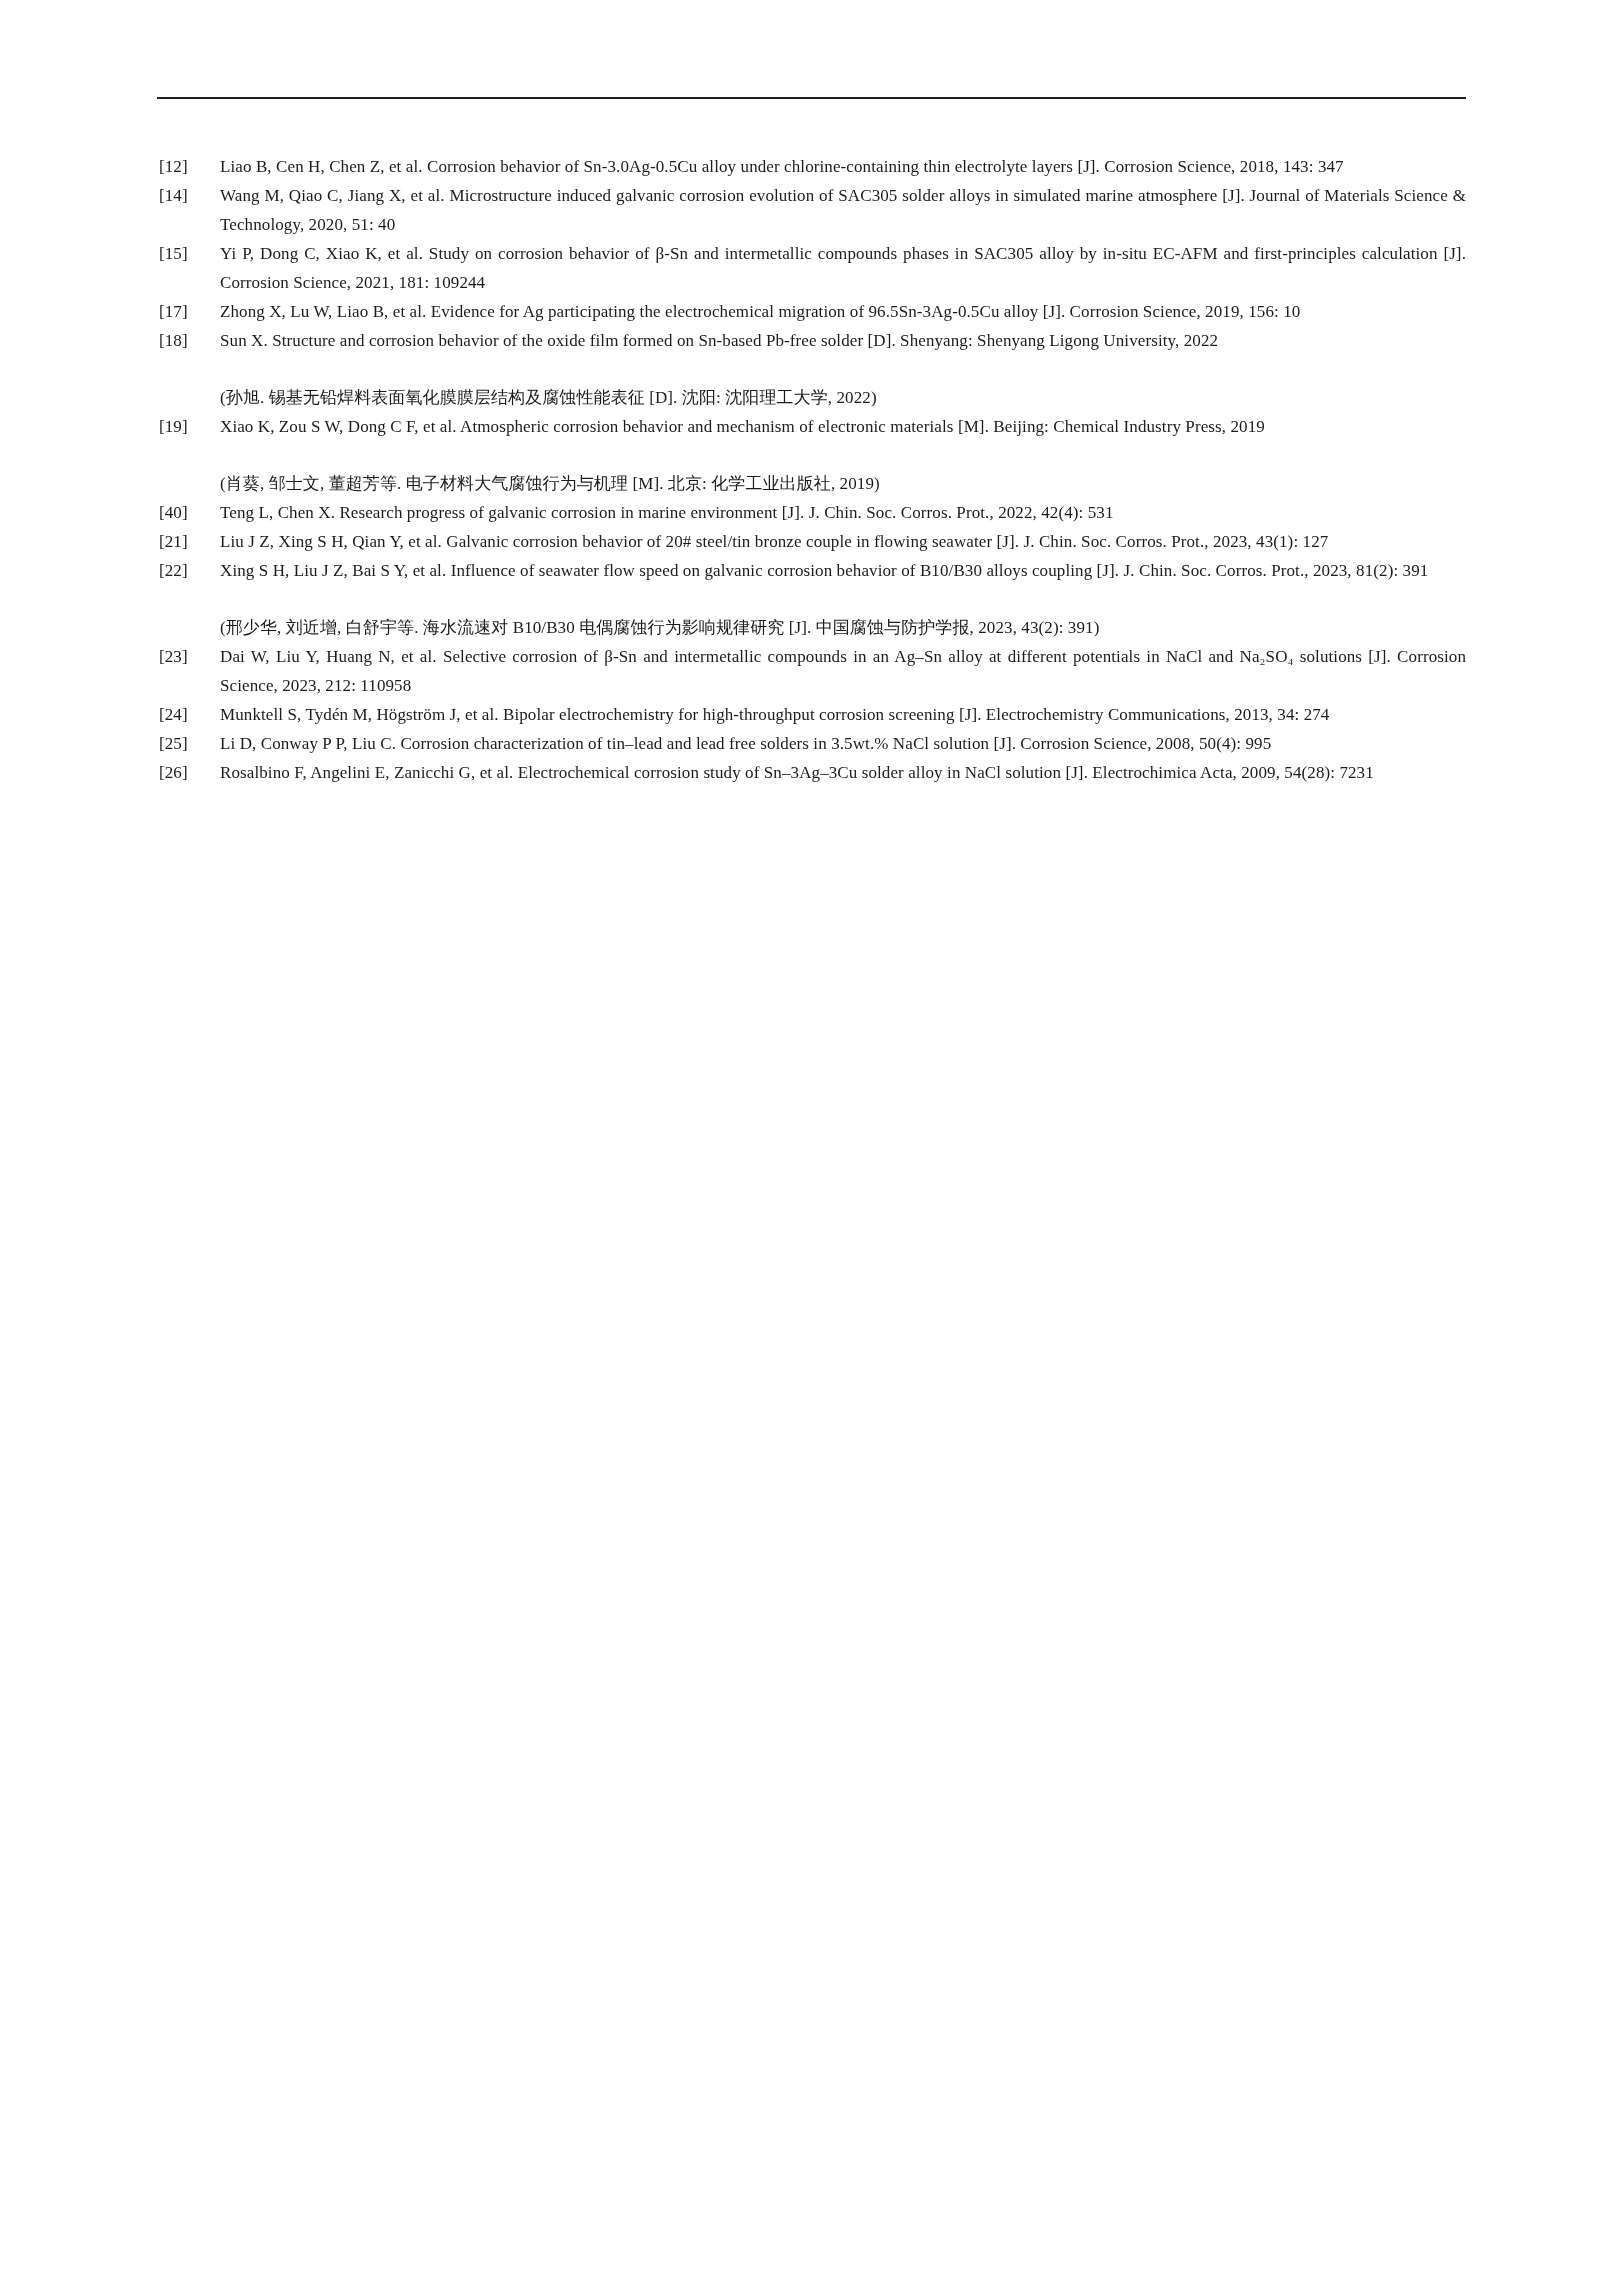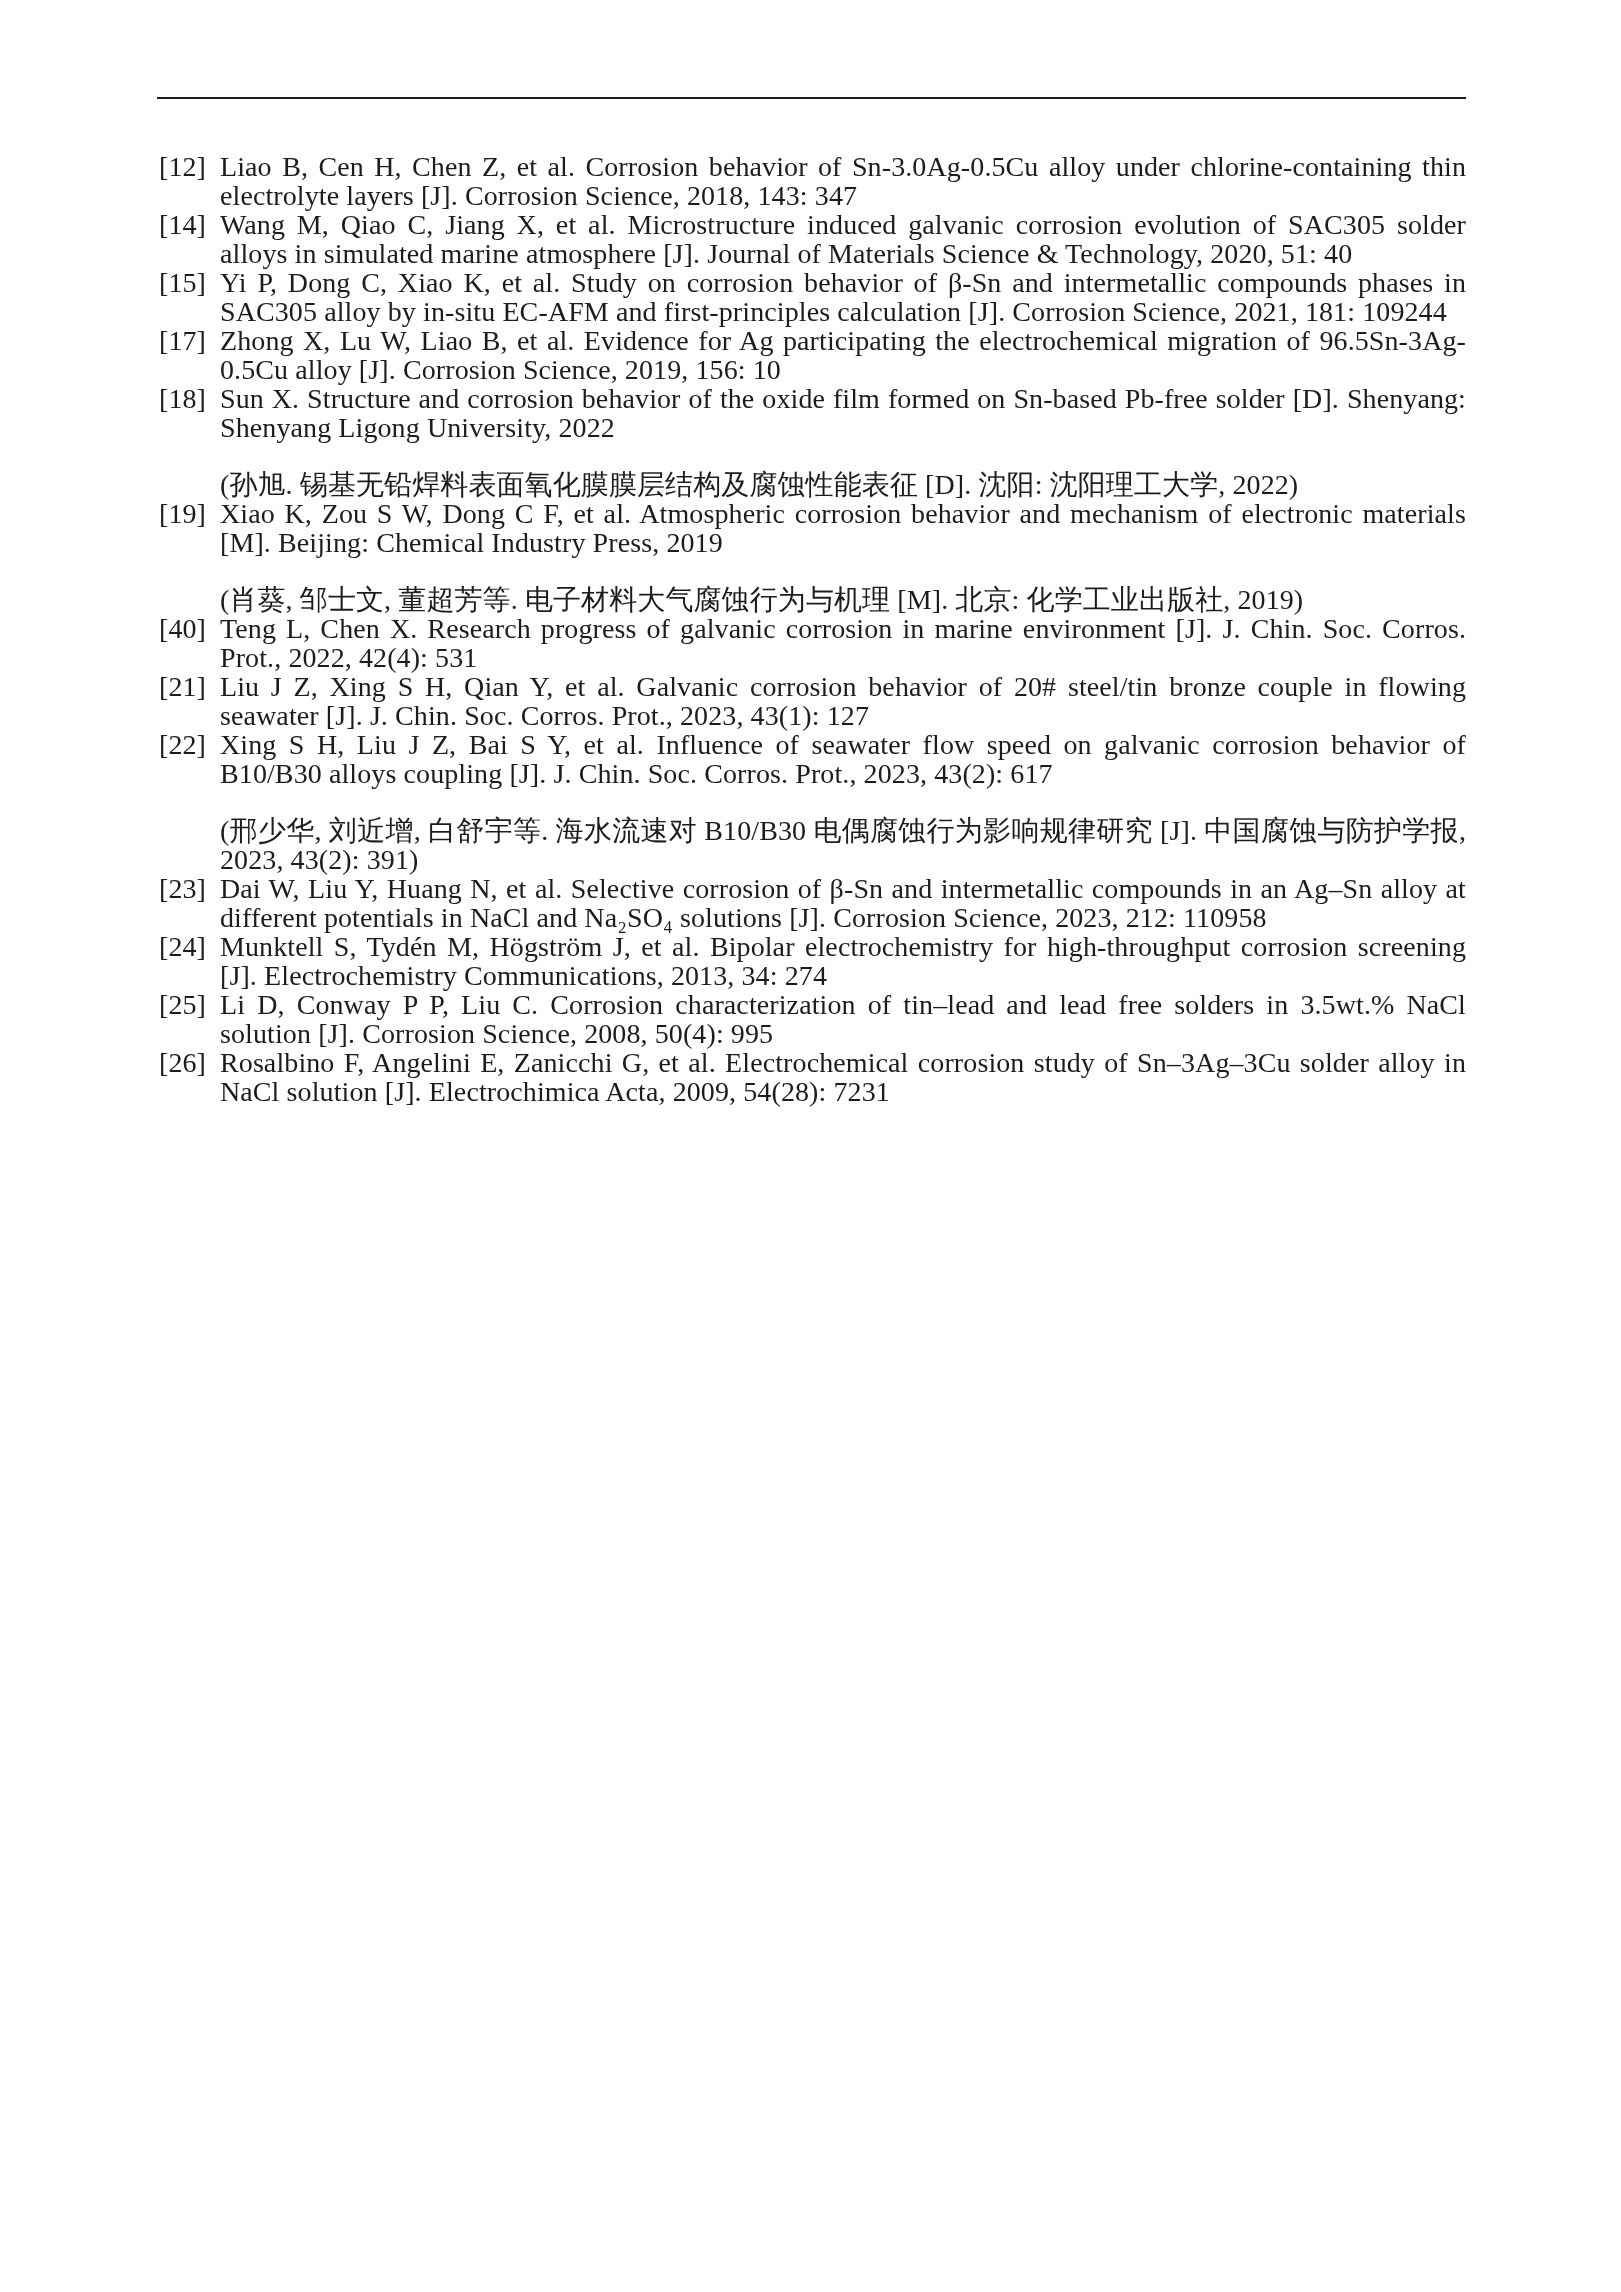--- a/index.html
+++ b/index.html
@@ -28,21 +28,21 @@
     height: 0;
     border: none;
     border-top: 2px solid #1f1f1f;
     margin: 0;
   }
   .references {
     position: absolute;
     left: 159px;
     right: 155px;
     top: 152px;
-    font-size: 28px;
+    font-size: 17px;
     line-height: 29px;
     text-align: justify;
     letter-spacing: 0.1px;
   }
   .ref {
     padding-left: 61px;
     text-indent: -61px;
     margin: 0;
   }
   .ref .num {
@@ -72,21 +72,21 @@
   <div class="ref"><span class="num">[17]</span><span class="txt">Zhong X, Lu W, Liao B, et al. Evidence for Ag participating the electrochemical migration of 96.5Sn-3Ag-0.5Cu alloy [J]. Corrosion Science, 2019, 156: 10</span></div>
 
   <div class="ref"><span class="num">[18]</span><span class="txt">Sun X. Structure and corrosion behavior of the oxide film formed on Sn-based Pb-free solder [D]. Shenyang: Shenyang Ligong University, 2022</span><div class="cn">(孙旭. 锡基无铅焊料表面氧化膜膜层结构及腐蚀性能表征 [D]. 沈阳: 沈阳理工大学, 2022)</div></div>
 
   <div class="ref"><span class="num">[19]</span><span class="txt">Xiao K, Zou S W, Dong C F, et al. Atmospheric corrosion behavior and mechanism of electronic materials [M]. Beijing: Chemical Industry Press, 2019</span><div class="cn">(肖葵, 邹士文, 董超芳等. 电子材料大气腐蚀行为与机理 [M]. 北京: 化学工业出版社, 2019)</div></div>
 
   <div class="ref"><span class="num">[40]</span><span class="txt">Teng L, Chen X. Research progress of galvanic corrosion in marine environment [J]. J. Chin. Soc. Corros. Prot., 2022, 42(4): 531</span></div>
 
   <div class="ref"><span class="num">[21]</span><span class="txt">Liu J Z, Xing S H, Qian Y, et al. Galvanic corrosion behavior of 20# steel/tin bronze couple in flowing seawater [J]. J. Chin. Soc. Corros. Prot., 2023, 43(1): 127</span></div>
 
-  <div class="ref"><span class="num">[22]</span><span class="txt">Xing S H, Liu J Z, Bai S Y, et al. Influence of seawater flow speed on galvanic corrosion behavior of B10/B30 alloys coupling [J]. J. Chin. Soc. Corros. Prot., 2023, 43(2): 617</span><div class="cn">(邢少华, 刘近增, 白舒宇等. 海水流速对 B10/B30 电偶腐蚀行为影响规律研究 [J]. 中国腐蚀与防护学报, 2023, 43(2): 391)</div></div>
+  <div class="ref"><span class="num">[22]</span><span class="txt">Xing S H, Liu J Z, Bai S Y, et al. Influence of seawater flow speed on galvanic corrosion behavior of B10/B30 alloys coupling [J]. J. Chin. Soc. Corros. Prot., 2023, 81(2): 391</span><div class="cn">(邢少华, 刘近增, 白舒宇等. 海水流速对 B10/B30 电偶腐蚀行为影响规律研究 [J]. 中国腐蚀与防护学报, 2023, 43(2): 391)</div></div>
 
   <div class="ref"><span class="num">[23]</span><span class="txt">Dai W, Liu Y, Huang N, et al. Selective corrosion of β-Sn and intermetallic compounds in an Ag–Sn alloy at different potentials in NaCl and Na₂SO₄ solutions [J]. Corrosion Science, 2023, 212: 110958</span></div>
 
   <div class="ref"><span class="num">[24]</span><span class="txt">Munktell S, Tydén M, Högström J, et al. Bipolar electrochemistry for high-throughput corrosion screening [J]. Electrochemistry Communications, 2013, 34: 274</span></div>
 
   <div class="ref"><span class="num">[25]</span><span class="txt">Li D, Conway P P, Liu C. Corrosion characterization of tin–lead and lead free solders in 3.5wt.% NaCl solution [J]. Corrosion Science, 2008, 50(4): 995</span></div>
 
   <div class="ref"><span class="num">[26]</span><span class="txt">Rosalbino F, Angelini E, Zanicchi G, et al. Electrochemical corrosion study of Sn–3Ag–3Cu solder alloy in NaCl solution [J]. Electrochimica Acta, 2009, 54(28): 7231</span></div>
 </div>
 </div>

